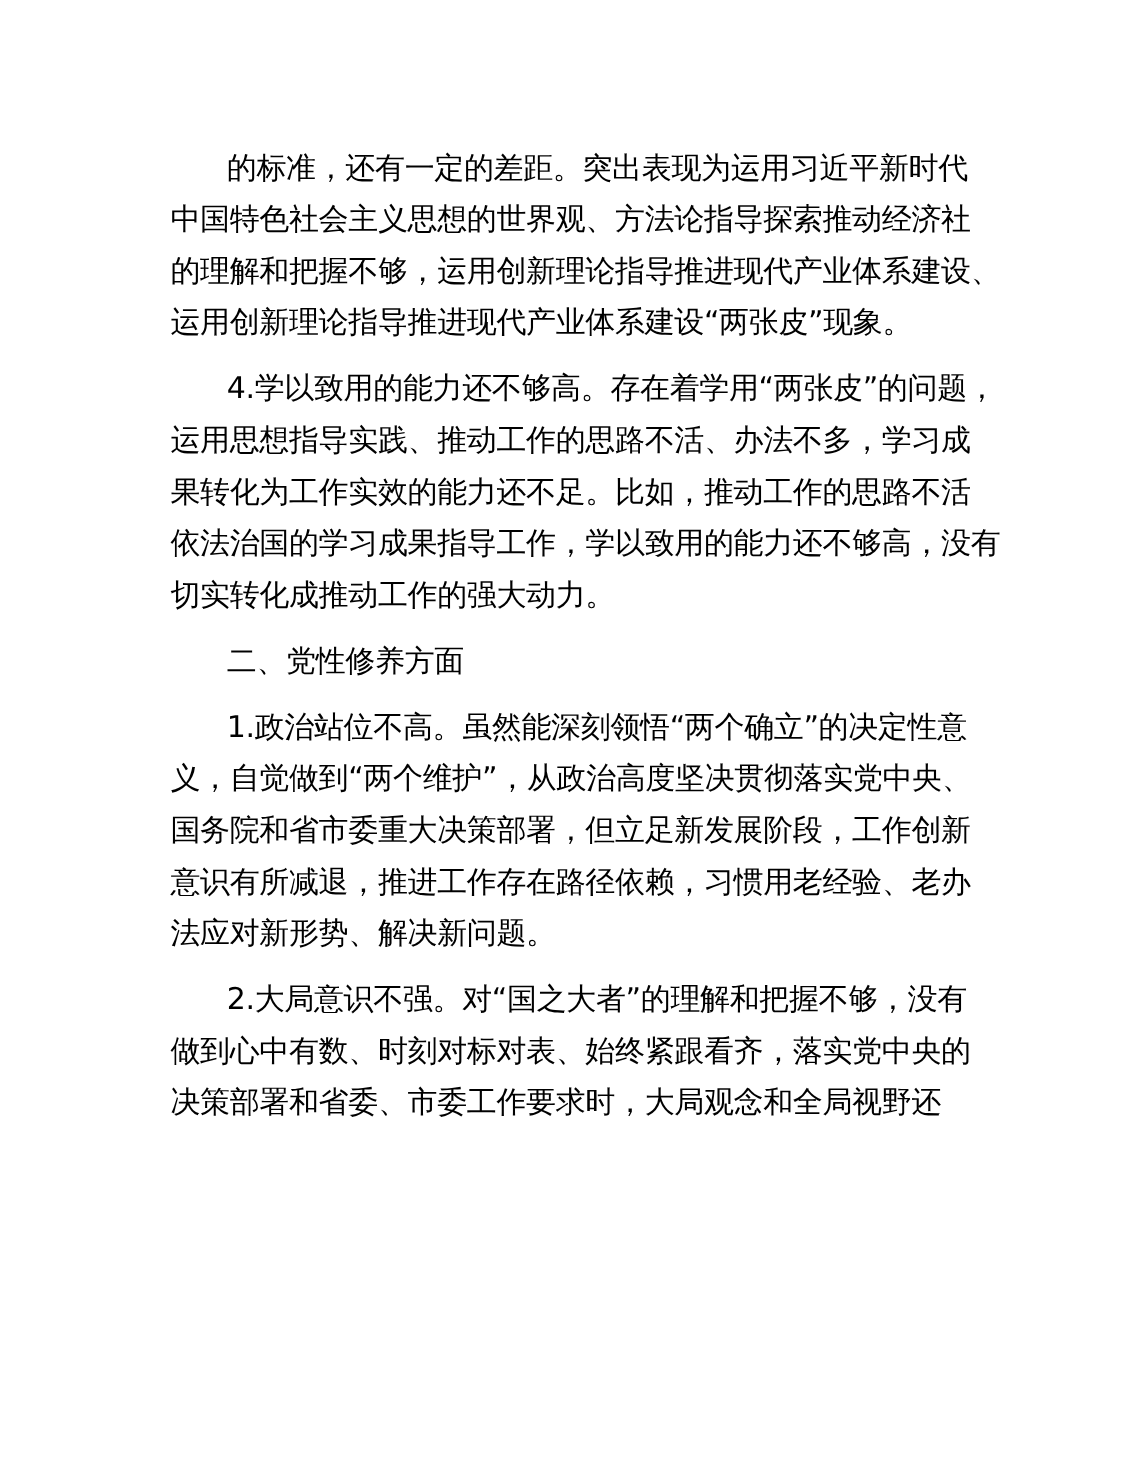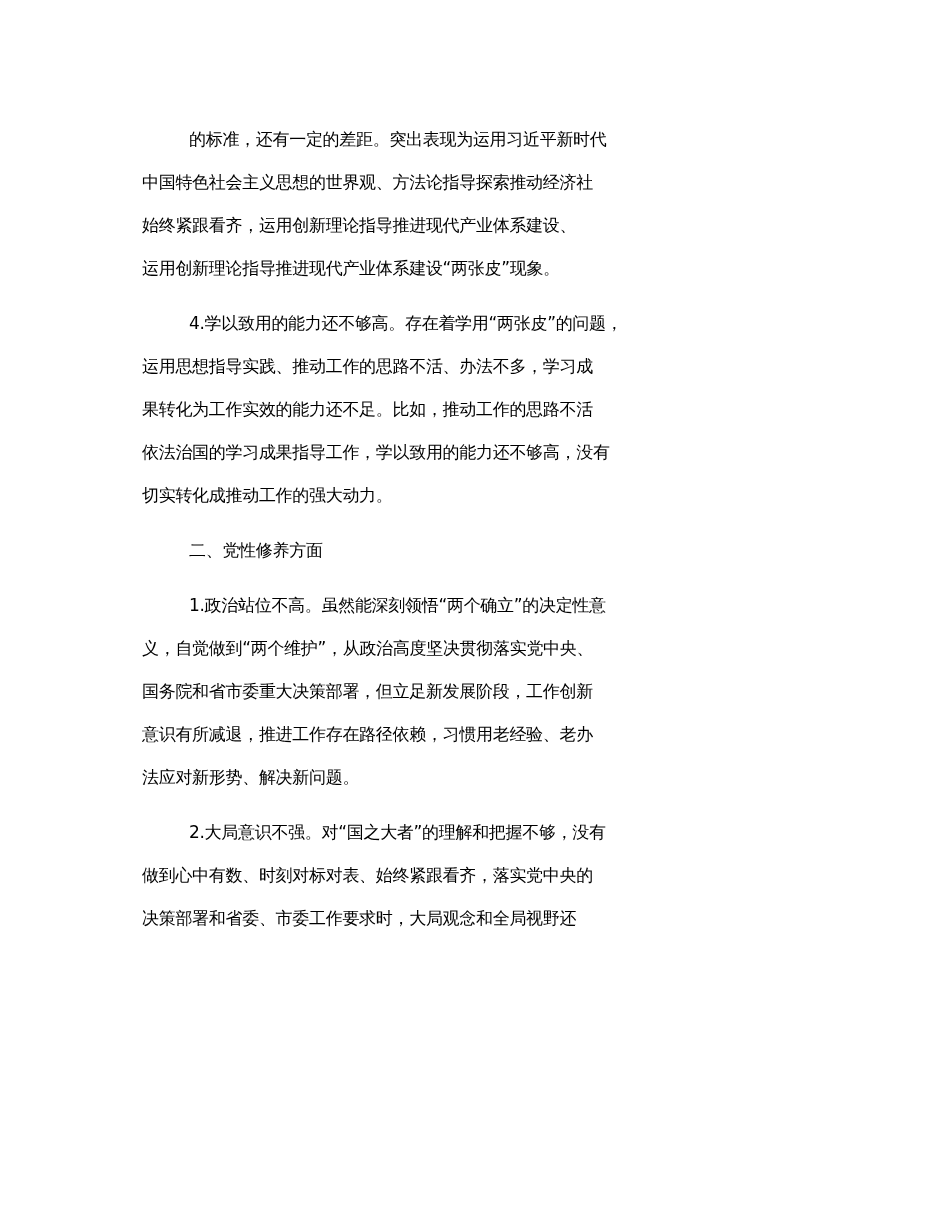--- a/index.html
+++ b/index.html
@@ -18,40 +18,40 @@
     .page {
       position: absolute;
       left: 142px;
       top: 118px;
       width: 688px;
     }
     .line {
       display: block;
       height: 43px;
       line-height: 43px;
-      font-size: 17px;
+      font-size: 25px;
       white-space: nowrap;
       letter-spacing: -0.3px;
     }
     .indent {
       padding-left: 47px;
     }
     .para {
       margin-bottom: 12px;
     }
   </style>
 </head>
 <body>
 
 <div class="page">
 
   <div class="para">
     <span class="line indent">的标准，还有一定的差距。突出表现为运用习近平新时代</span>
     <span class="line">中国特色社会主义思想的世界观、方法论指导探索推动经济社</span>
-    <span class="line">始终紧跟看齐，运用创新理论指导推进现代产业体系建设、</span>
+    <span class="line">的理解和把握不够，运用创新理论指导推进现代产业体系建设、</span>
     <span class="line">运用创新理论指导推进现代产业体系建设“两张皮”现象。</span>
   </div>
 
   <div class="para">
     <span class="line indent">4.学以致用的能力还不够高。存在着学用“两张皮”的问题，</span>
     <span class="line">运用思想指导实践、推动工作的思路不活、办法不多，学习成</span>
     <span class="line">果转化为工作实效的能力还不足。比如，推动工作的思路不活</span>
     <span class="line">依法治国的学习成果指导工作，学以致用的能力还不够高，没有</span>
     <span class="line">切实转化成推动工作的强大动力。</span>
   </div>

